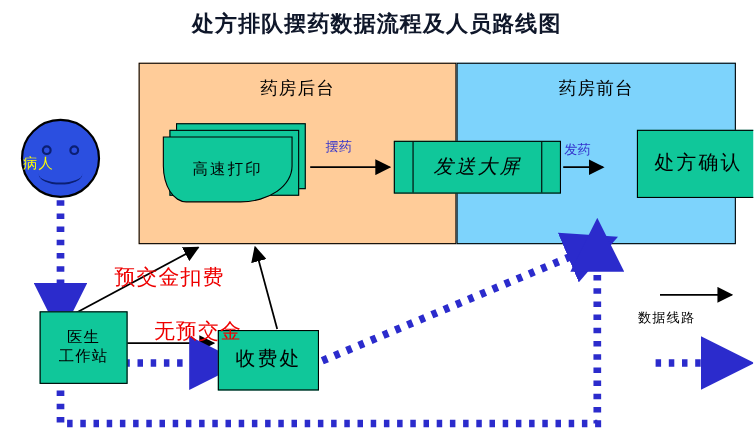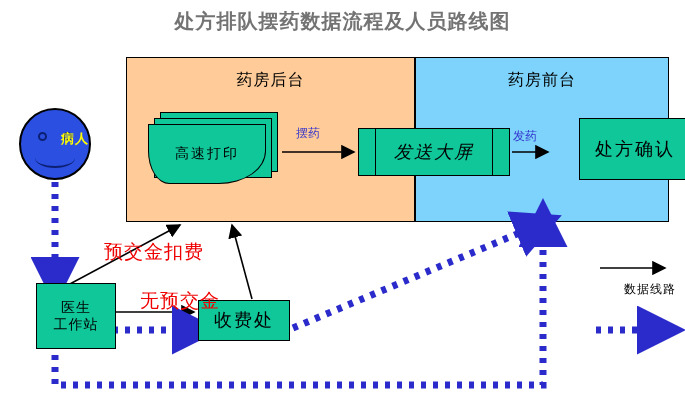--- a/index.html
+++ b/index.html
@@ -9,21 +9,21 @@
     background:#ffffff;
     overflow:hidden;
     font-family:"DejaVu Sans","Liberation Sans",sans-serif;
   }
   .abs{position:absolute;}
 
   
   #title{
     left:0;top:8px;width:685px;
     text-align:center;
-    color:#737373;
+    color:#0f172a;
     font-weight:bold;
     font-size:20px;
     letter-spacing:1px;
     white-space:nowrap;
   }
 
   
   .zone{border:1px solid #000000;box-sizing:border-box;}
   #zone-back{left:126px;top:57px;width:289px;height:165px;background:#FFCC99;}
   #zone-front{left:415px;top:57px;width:254px;height:165px;background:#7dd3fc;}
@@ -64,52 +64,52 @@
 
   
   #bigscreen{left:358px;top:128px;width:152px;height:48px;font-size:18px;letter-spacing:2px;font-style:italic;}
   #bigscreen .bar{position:absolute;top:0;bottom:0;width:1px;background:#000;}
   #bigscreen .bl{left:16px;}
   #bigscreen .br{right:16px;}
 
   #confirm{left:552px;top:118px;width:112px;height:62px;font-size:18px;letter-spacing:2px;margin-left:27px;}
 
   #doctor{left:18px;top:283px;width:80px;height:66px;font-size:14px;letter-spacing:1px;flex-direction:column;margin-left:18px;}
-  #cashier{left:198px;top:300px;width:92px;height:41px;font-size:18px;letter-spacing:2px;}
+  #cashier{left:198px;top:300px;width:92px;height:55px;font-size:18px;letter-spacing:2px;}
 
   
   #patient{
     left:19px;top:108px;width:72px;height:72px;
     background:#2B4FE0;border:2px solid #000000;border-radius:50%;
     box-sizing:border-box;
   }
   #patient .eye{
     position:absolute;width:9px;height:9px;border-radius:50%;
     border:2px solid #0b1f73;background:#2B4FE0;box-sizing:border-box;top:22px;
   }
   #patient .eye-l{left:17px;}
   #patient .eye-r{left:42px;}
   #patient .mouth{
     position:absolute;left:14px;top:38px;width:40px;height:18px;
     border-bottom:2px solid #0b1f73;border-radius:0 0 50% 50%;
   }
   #patient .ptext{
-    position:absolute;left:0;top:20px;width:100%;text-align:right;
-    color:#FFFF00;font-size:13px;font-weight:bold;letter-spacing:1px;
+    position:absolute;left:0;top:30px;width:100%;text-align:left;
+    color:#FFFF00;font-size:13px;font-weight:normal;letter-spacing:1px;
   }
 
   
   .lab{font-size:12px;white-space:nowrap;}
   .lab-blue{color:#3333CC;}
   .lab-red{color:#EE0000;font-size:19px;letter-spacing:1px;}
   #lab-baiyao{left:296px;top:125px;}
   #lab-fayao{left:513px;top:128px;text-align:center;}
   #lab-yujiaojin{left:104px;top:239px;}
   #lab-wuyujiao{left:140px;top:288px;}
-  #legend-text{left:624px;top:281px;font-size:12px;color:#000;letter-spacing:1px;}
+  #legend-text{left:580px;top:281px;font-size:12px;color:#000;letter-spacing:1px;}
 
   
   #wires{position:absolute;left:0;top:0;width:685px;height:400px;pointer-events:none;}
 </style>
 </head>
 <body>
 
 <div id="stage">
 
   <div class="abs" id="title">处方排队摆药数据流程及人员路线图</div>

